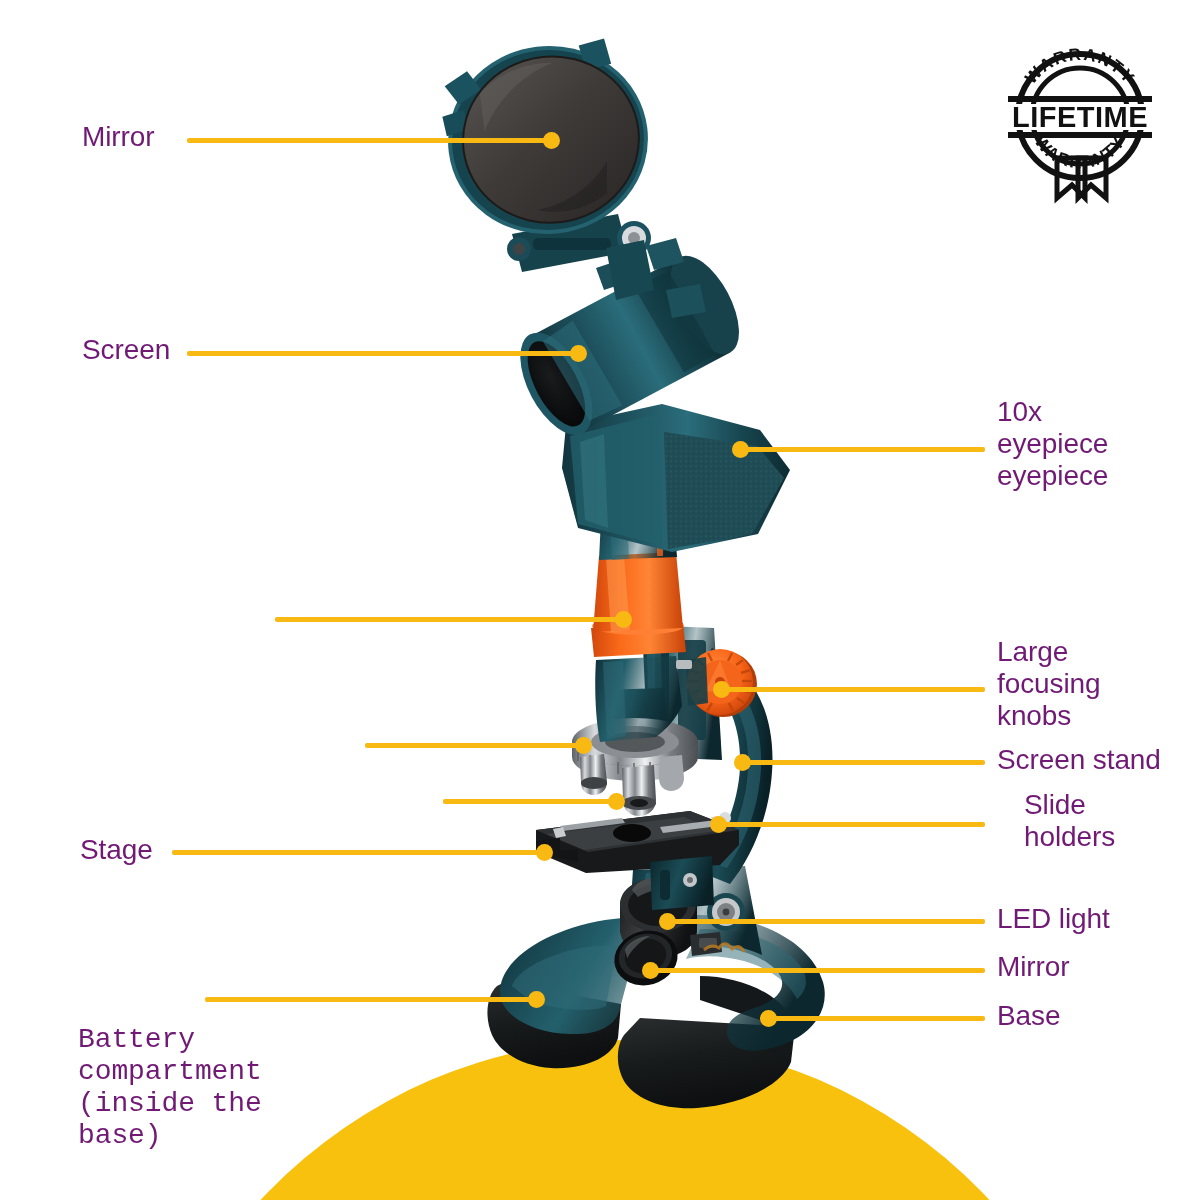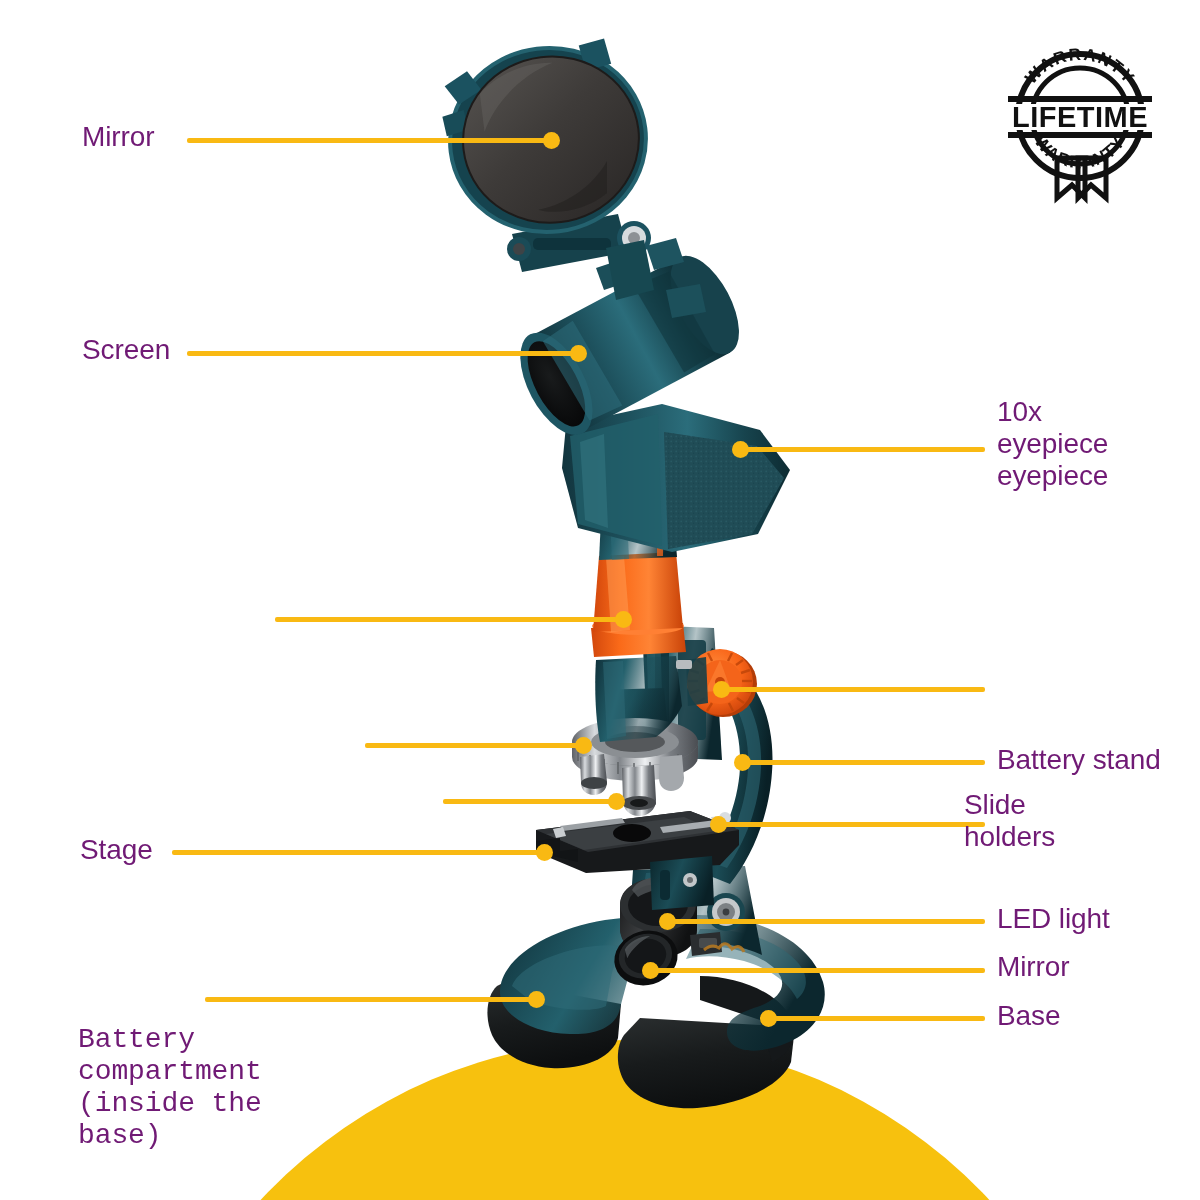--- a/index.html
+++ b/index.html
@@ -372,22 +372,23 @@
 
   <div class="leader" style="left:768px; top:1016px; width:217px;"></div>
   <div class="dot" style="left:760px; top:1010px;"></div>
 
   <div class="callout left" style="left:82px;  top:121px;">Mirror</div>
   <div class="callout left" style="left:82px;  top:334px;">Screen</div>
   <div class="callout left" style="left:80px;  top:834px;">Stage</div>
   <div class="callout left" style="left:78px;  top:1024px; width:245px;font-family:Liberation Mono, monospace;"><span>Battery</span><br><span>compartment</span><br><span>(inside the base)</span></div>
 
   <div class="callout right" style="left:997px; top:396px;"><span>10x</span><br><span>eyepiece</span><br><span>eyepiece</span></div>
-  <div class="callout right" style="left:997px; top:744px;">Battery stand</div>
-  <div class="callout right" style="left:964px; top:789px;"><span>Slide</span><br><span>holders</span></div>
+  <div class="callout right" style="left:997px; top:636px;"><span>Large</span><br><span>focusing</span><br><span>knobs</span></div>
+  <div class="callout right" style="left:997px; top:744px;">Screen stand</div>
+  <div class="callout right" style="left:1024px; top:789px;"><span>Slide</span><br><span>holders</span></div>
   <div class="callout right" style="left:997px; top:903px;">LED light</div>
   <div class="callout right" style="left:997px; top:951px;">Mirror</div>
   <div class="callout right" style="left:997px; top:1000px;">Base</div>
 
   <svg class="badge" viewBox="0 0 160 175">
     <defs>
       <path id="arcTop" d="M 24 86 A 56 56 0 0 1 136 86"></path>
       <path id="arcBot" d="M 28 86 A 52 52 0 0 0 132 86"></path>
     </defs>
 

